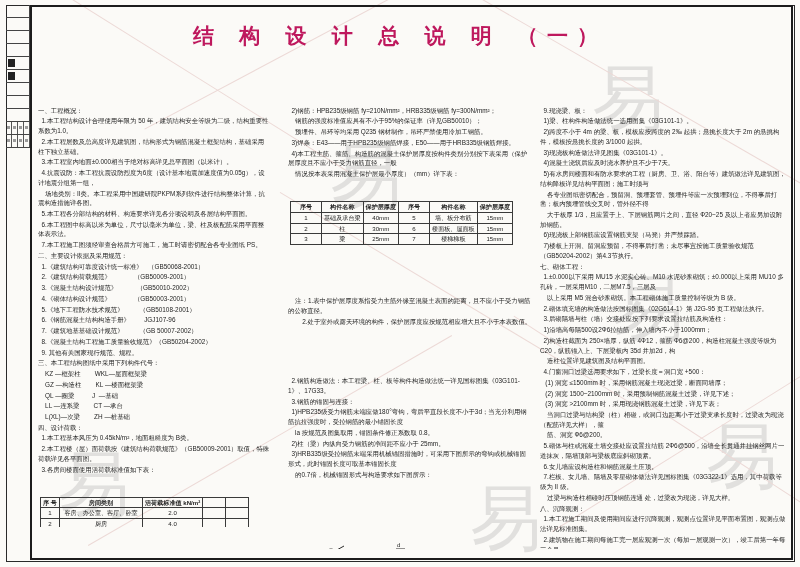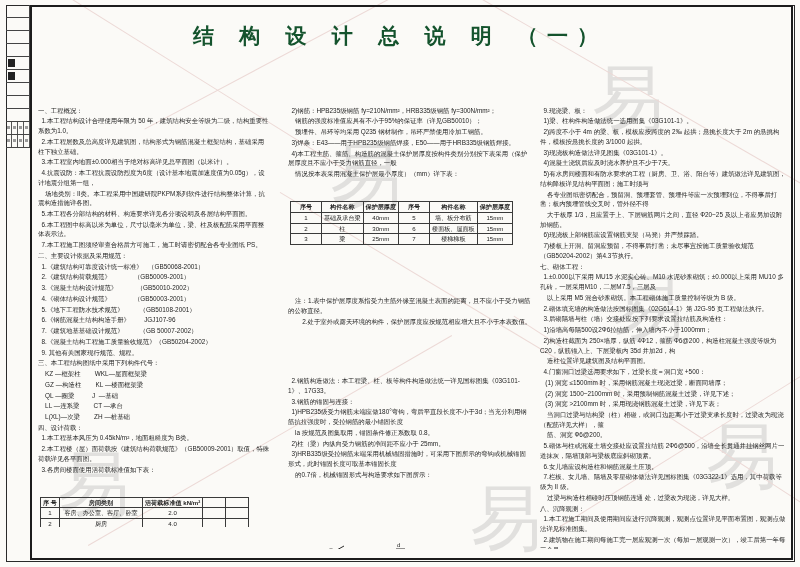--- a/index.html
+++ b/index.html
@@ -35,21 +35,21 @@
   .strip .cell{border-bottom:1px solid #444;border-right:1px solid #444;
     box-sizing:border-box;width:24px;position:relative;}
   .strip .c12{height:13px;}
   .strip .mark{position:absolute;left:2px;top:2px;width:7px;height:8px;background:#222;}
   .strip .mini{display:flex;height:12px;border-bottom:1px solid #444;}
   .strip .mini span{flex:1;border-right:1px solid #555;position:relative;}
   .strip .mini span::after{content:"";position:absolute;left:1px;right:1px;top:4px;height:3px;background:#9a9a9a;}
   
   .sheet-title{position:absolute;left:0;right:0;top:22px;text-align:center;z-index:4;
     font-family:"DejaVu Serif","Liberation Serif",serif;
-    font-size:21px;font-weight:bold;letter-spacing:9px;color:#14532d;}
+    font-size:21px;font-weight:bold;letter-spacing:9px;color:#be185d;}
   
   .col{position:absolute;top:57px;z-index:4;font-size:6.4px;line-height:1.52;
     color:#232323;white-space:pre-wrap;overflow:hidden;}
   #col1{left:38px;width:232px;height:470px;}
   #col2{left:288px;width:244px;height:492px;}
   #col3{left:540px;width:248px;height:492px;}
   .p{margin:0 0 1px 0;}
   
   table{border-collapse:collapse;margin:2px 0 3px 2px;}
   td,th{border:1px solid #3a3a3a;font-size:6.1px;line-height:1.25;

